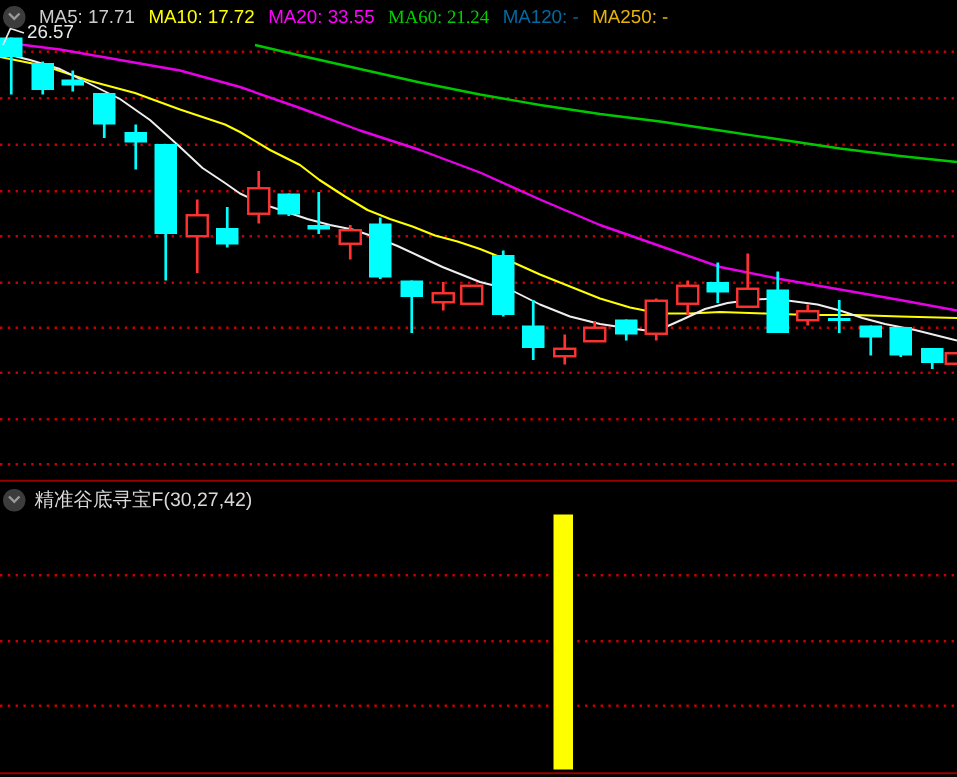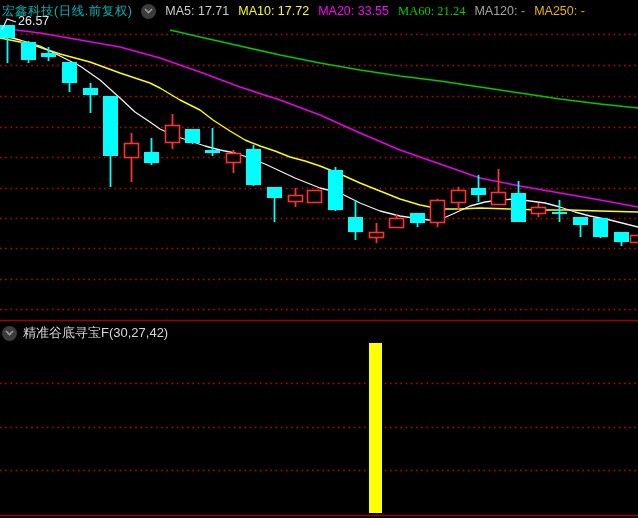--- a/index.html
+++ b/index.html
@@ -101,31 +101,30 @@
     <rect x="614" y="232" width="15" height="10" fill="#00ffff"></rect>
     <line x1="637.5" y1="235" x2="637.5" y2="243" stroke="#ff3232" stroke-width="1.8"></line>
     <rect x="630.5" y="235.5" width="14" height="7" fill="#000" stroke="#ff3232" stroke-width="1.6"></rect>
     <line x1="0" y1="320.5" x2="638" y2="320.5" stroke="#9b0000" stroke-width="1.4"></line>
     <line x1="0" y1="515.5" x2="638" y2="515.5" stroke="#9b0000" stroke-width="1.4"></line>
     <rect x="369" y="343" width="13" height="170" fill="#ffff00"></rect>
     <polyline points="2,30 7,19 16,22" fill="none" stroke="#e8e8e8" stroke-width="1.2"></polyline>
   </svg>
 
 <div class="hdr">
-  <span class="title" style="color: rgb(0, 183, 183);">宏鑫科技(日线.前复权)</span>
   <span class="circle-icon">
     <svg width="9" height="6" viewBox="0 0 9 6">
         <polyline points="1,1 4.5,4.5 8,1" fill="none" stroke="#9a9a9a" stroke-width="1.6"></polyline>
       </svg>
   </span>
   <span style="color: rgb(204, 204, 204);">MA5: 17.71</span>
   <span style="color: rgb(255, 255, 0);">MA10: 17.72</span>
   <span style="color: rgb(255, 0, 255);">MA20: 33.55</span>
   <span style="color: rgb(0, 210, 0); font-family: Liberation Serif, serif;">MA60: 21.24</span>
-  <span style="color: #a3a3a3;">MA120: -</span>
+  <span style="color: #0369a1;">MA120: -</span>
   <span style="color: #eab308;">MA250: -</span>
 </div>
 
 <div class="price-marker">26.57</div>
 
 <div class="subhdr">
   <span class="circle-icon">
     <svg width="9" height="6" viewBox="0 0 9 6">
         <polyline points="1,1 4.5,4.5 8,1" fill="none" stroke="#9a9a9a" stroke-width="1.6"></polyline>
       </svg>

